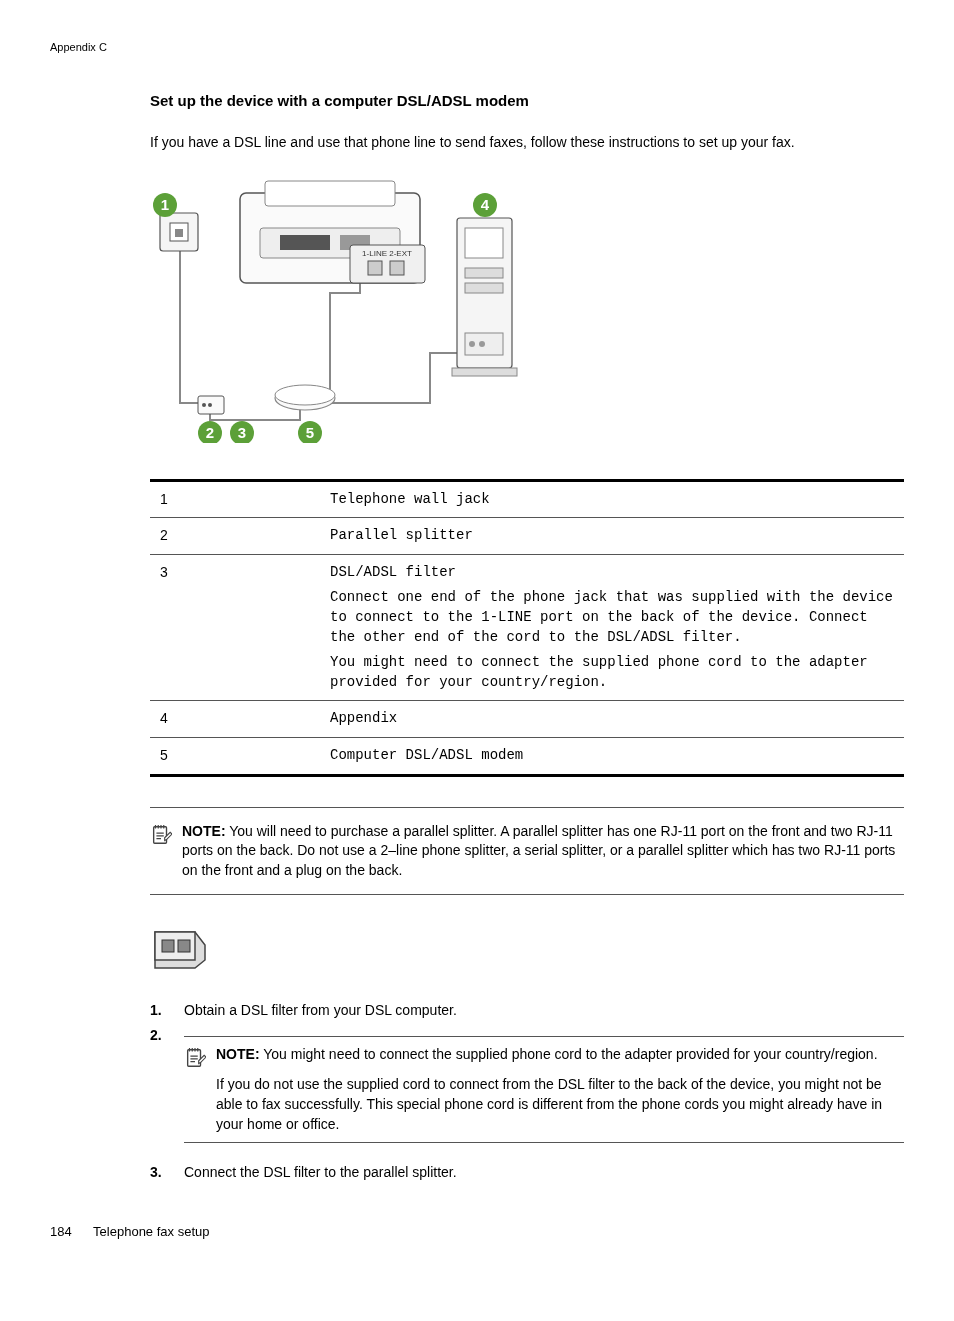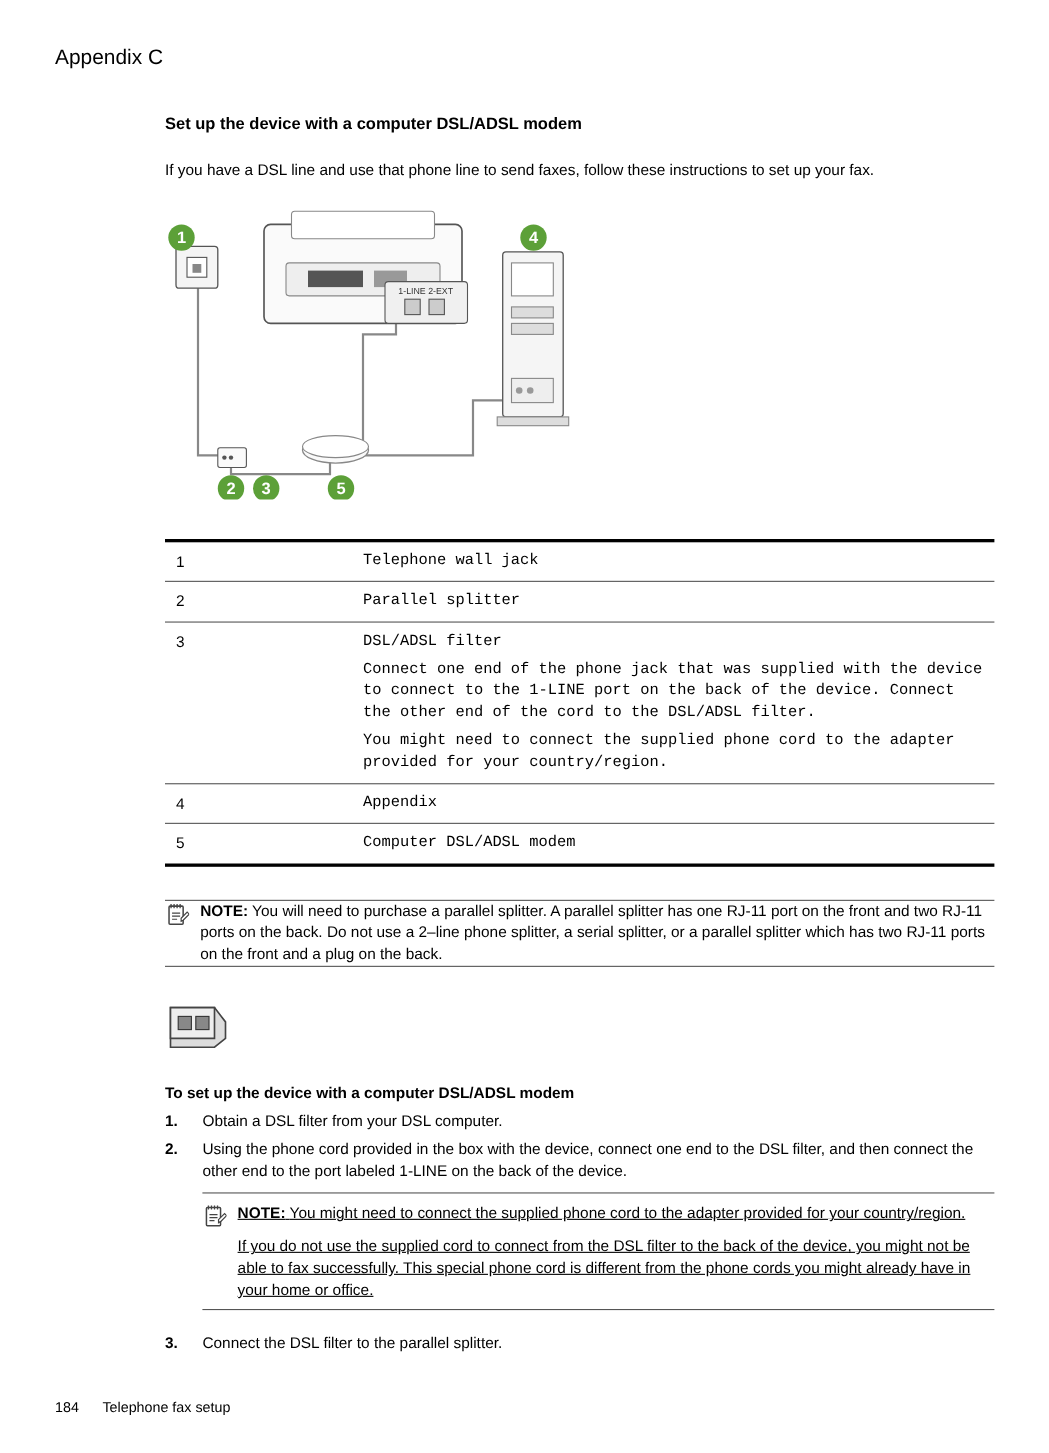--- a/index.html
+++ b/index.html
@@ -10,21 +10,21 @@
     body {
       font-family: Arial, Helvetica, sans-serif;
       font-size: 14px;
       line-height: 1.4;
       color: #000;
       background: #fff;
       width: 954px;
       padding: 40px 50px 30px 50px;
     }
     .header-label {
-      font-size: 19px;
+      font-size: 11px;
       margin-bottom: 35px;
     }
     .content {
       margin-left: 100px;
     }
     .section-title {
       font-weight: bold;
       font-size: 15px;
       margin-bottom: 22px;
     }
@@ -60,21 +60,21 @@
     .cell-para {
       margin-bottom: 6px;
       font-family: Liberation Mono, monospace;
     }
     .cell-para:last-child {
       margin-bottom: 0;
     }
     .note-box {
       border-top: 1px solid #555;
       border-bottom: 1px solid #555;
-      padding: 0 0;
+      padding: 14px 0;
       margin-bottom: 25px;
       display: flex;
       align-items: flex-start;
       gap: 10px;
     }
     .note-icon {
       flex-shrink: 0;
       width: 22px;
       height: 22px;
       margin-top: 2px;
@@ -106,21 +106,20 @@
       min-width: 16px;
     }
     .li-body {
       flex: 1;
     }
     .inner-note {
       border-top: 1px solid #555;
       border-bottom: 1px solid #555;
       padding: 8px 0;
       margin: 10px 0 14px 0;
-      text-decoration: underline;
     }
     .inner-note-row {
       display: flex;
       align-items: flex-start;
       gap: 10px;
       margin-bottom: 6px;
     }
     .inner-note-para {
       margin-left: 32px;
     }
@@ -260,30 +259,28 @@
 
   <div class="splitter-img">
     <svg width="60" height="50" viewBox="0 0 60 50">
       <path d="M 5 12 L 45 12 L 55 25 L 55 40 L 45 48 L 5 48 L 5 12 Z" fill="#ddd" stroke="#444" stroke-width="1.5"></path>
       <path d="M 5 12 L 45 12 L 45 40 L 5 40 Z" fill="#eee" stroke="#444" stroke-width="1.5"></path>
       <rect x="12" y="20" width="12" height="12" fill="#888" stroke="#333"></rect>
       <rect x="28" y="20" width="12" height="12" fill="#888" stroke="#333"></rect>
     </svg>
   </div>
 
-  <div class="sub-title">To set up the device with a computer DSL/ADSL modem</div>
   <div class="ol">
     <div class="li">
       <div class="li-num">1.</div>
       <div class="li-body">Obtain a DSL filter from your DSL computer.</div>
     </div>
     <div class="li">
       <div class="li-num">2.</div>
       <div class="li-body">
-        <div>Using the phone cord provided in the box with the device, connect one end to the DSL filter, and then connect the other end to the port labeled 1-LINE on the back of the device.</div>
         <div class="inner-note">
           <div class="inner-note-row">
             <svg class="note-icon" viewBox="0 0 24 24">
               <rect x="4" y="3" width="14" height="18" rx="1" fill="none" stroke="#444" stroke-width="1.5"></rect>
               <path d="M 6 1 L 6 5 M 9 1 L 9 5 M 12 1 L 12 5 M 15 1 L 15 5" stroke="#444" stroke-width="1.3"></path>
               <path d="M 7 10 L 15 10 M 7 13 L 15 13 M 7 16 L 12 16" stroke="#444" stroke-width="1.2"></path>
               <path d="M 16 15 L 22 9 L 24 11 L 18 17 L 16 18 Z" fill="#fff" stroke="#444" stroke-width="1.2"></path>
             </svg>
             <div>
               <span class="note-label">NOTE:</span>

